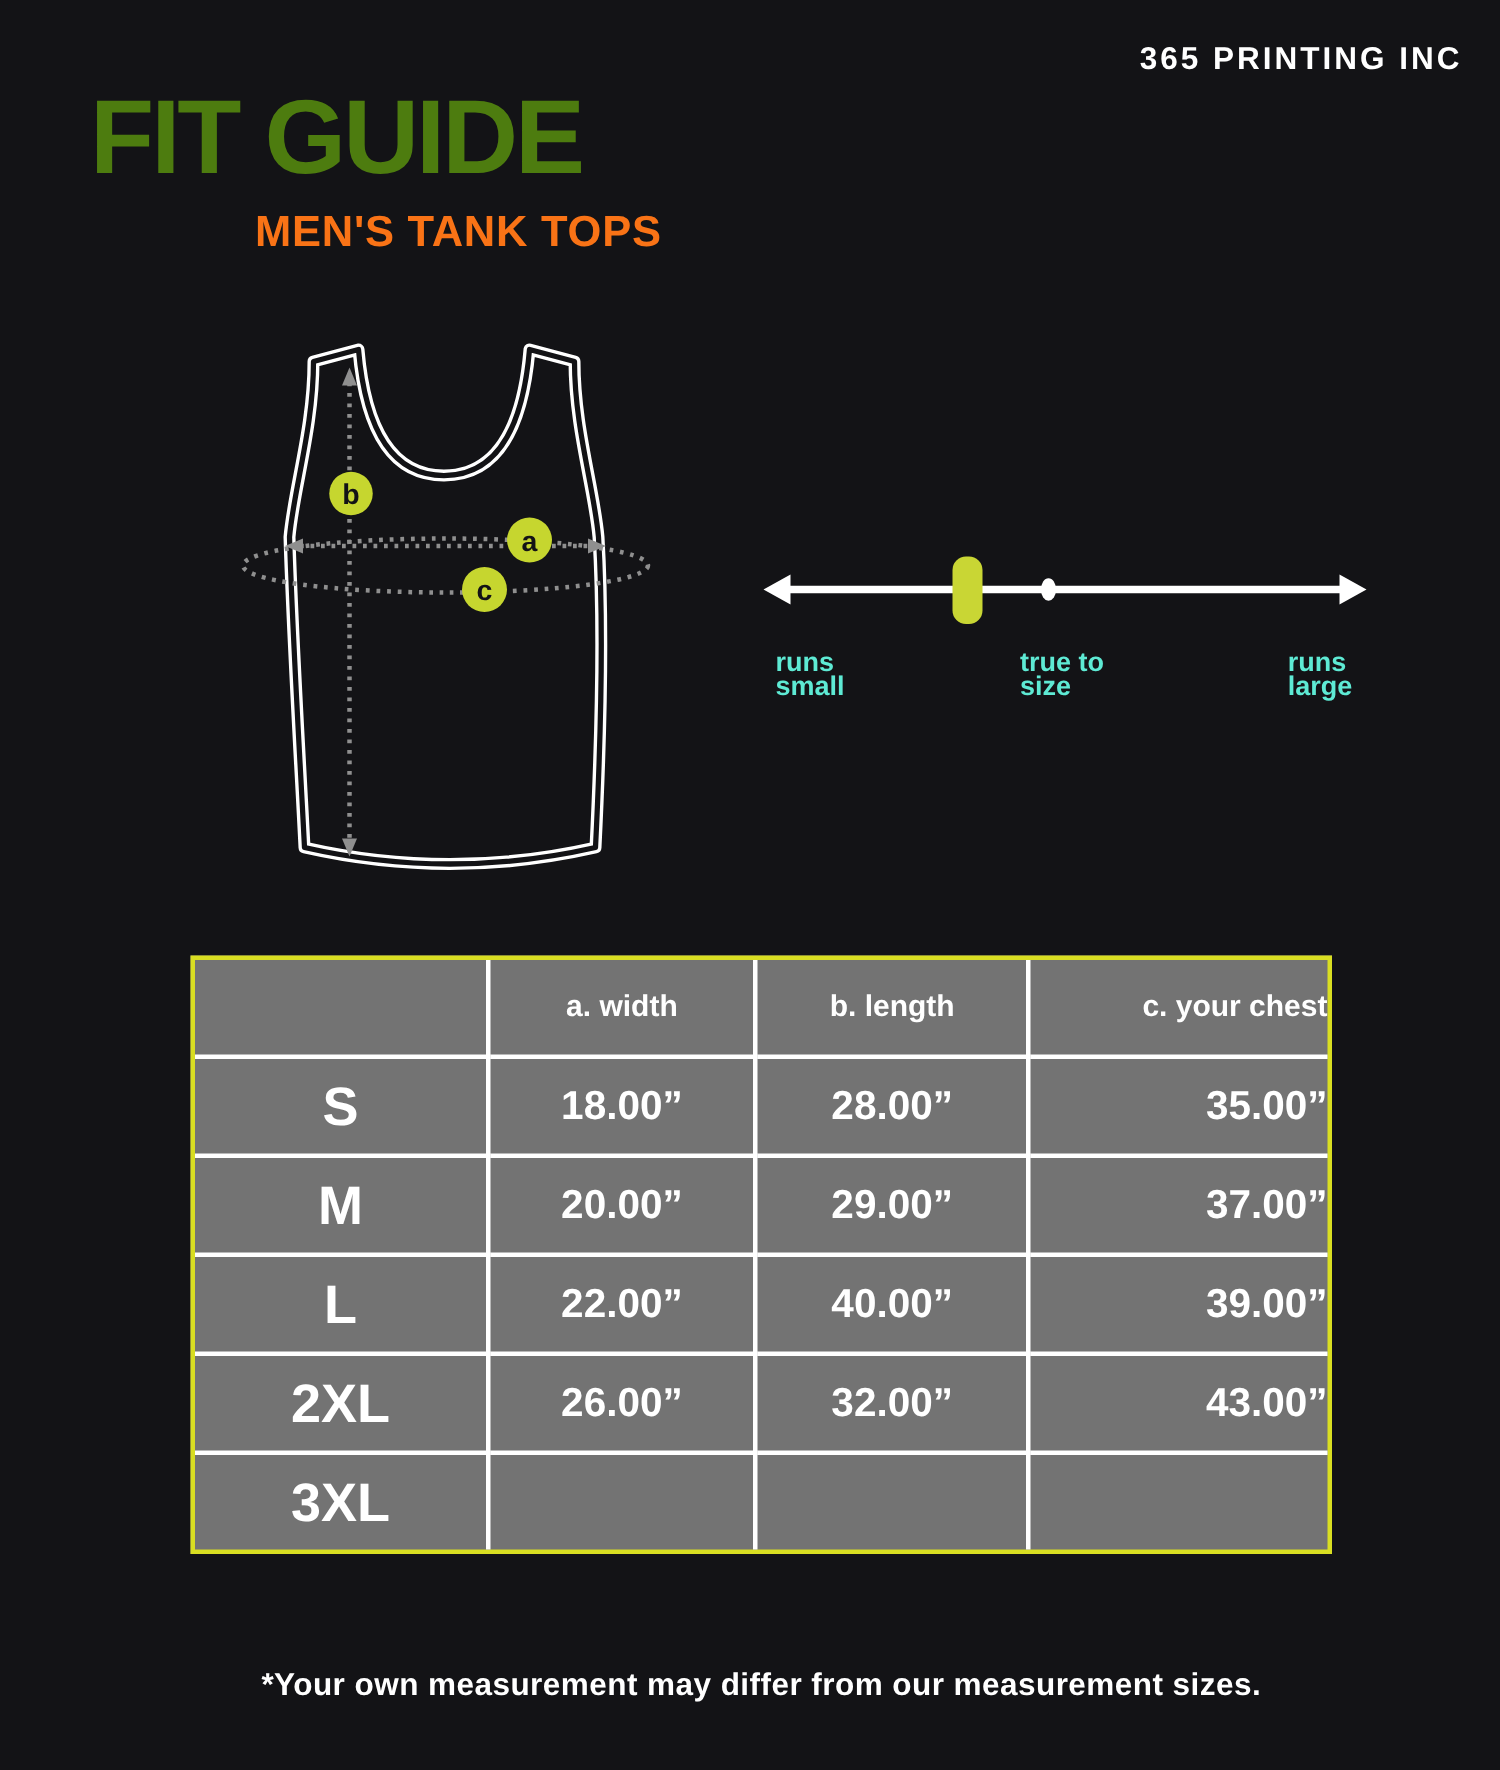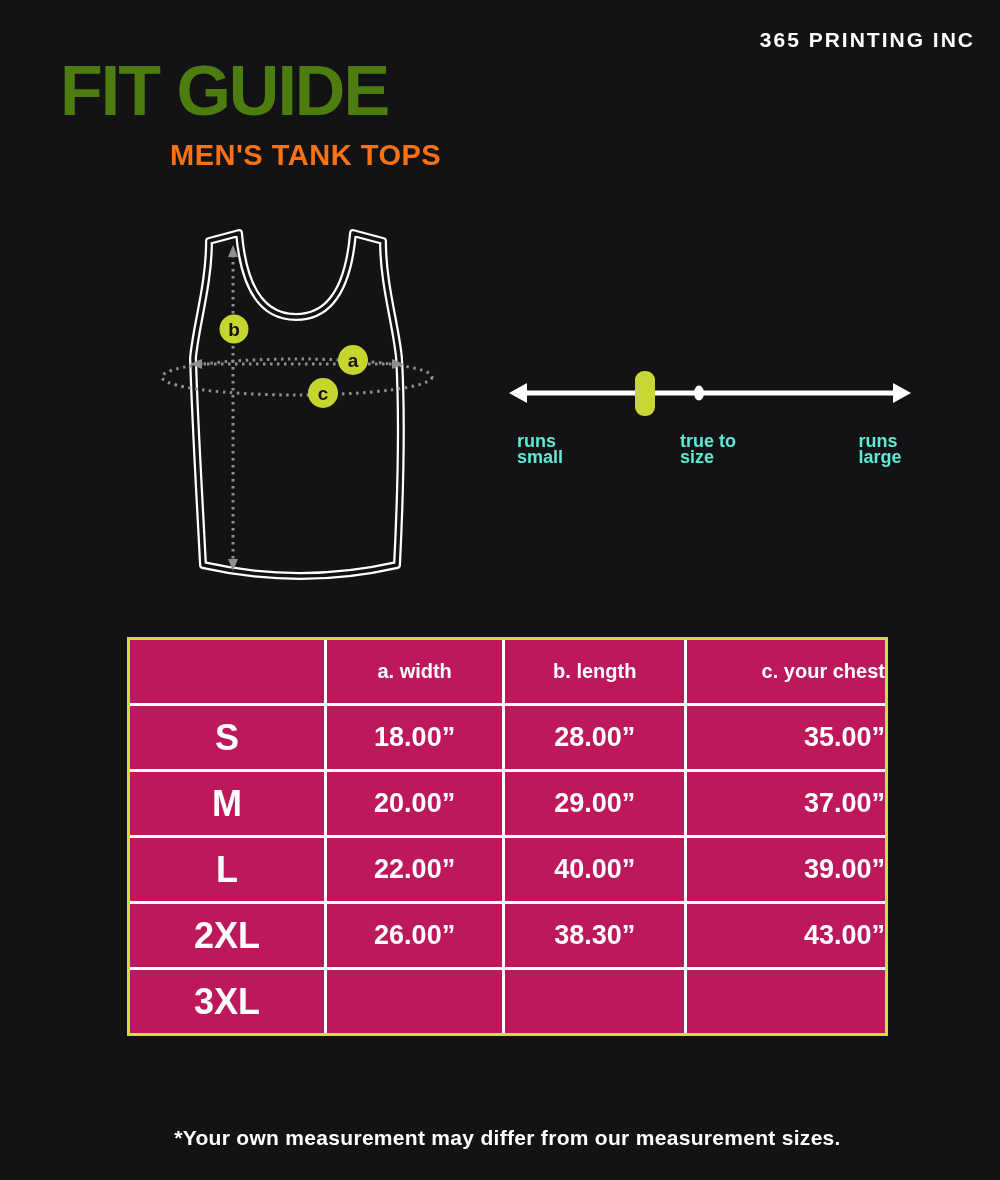--- a/index.html
+++ b/index.html
@@ -21,38 +21,38 @@
   }
   .tank-wrap{position:absolute;left:160px;top:225px;width:280px;height:370px;}
   .scale-wrap{position:absolute;left:505px;top:368px;width:410px;height:52px;}
   .scale-labels{position:absolute;left:505px;top:430px;width:410px;height:46px;}
   .scale-label{
     position:absolute;top:3px;transform:translateX(-50%);text-align:left;
     font-size:18px;line-height:16px;font-weight:800;color:#5eead4;white-space:nowrap;
   }
   .tbl-wrap{
     position:absolute;left:127px;top:637px;width:761px;box-sizing:border-box;
-    border:3px solid #d9de22;background:#be185d;
+    border:3px solid #d9de22;background:#737373;
   }
   table.size-table{width:100%;border-collapse:collapse;table-layout:fixed;}
   .size-table td{
     border:3px solid #fff;text-align:center;vertical-align:middle;
     color:#fff;height:63px;padding:0;
   }
   .size-table tr td:first-child{border-left:none;}
   .size-table tr td:last-child{border-right:none;text-align:right;}
   .size-table tr:first-child td{border-top:none;}
   .size-table tr:last-child td{border-bottom:none;}
   .size-table .th{font-size:20px;font-weight:800;}
   .size-table .size-cell{font-size:36px;font-weight:800;}
   .size-table .val-cell{font-size:27px;font-weight:800;}
   .col-0{width:26%;} .col-1{width:23.5%;} .col-2{width:24%;} .col-3{width:26.5%;}
   .footnote{
     position:absolute;left:127px;top:1112px;width:761px;text-align:center;
-    font-size:21px;font-weight:800;letter-spacing:.3px;color:#fff;white-space:nowrap;margin-top:14px;
+    font-size:21px;font-weight:800;letter-spacing:.3px;color:#fff;white-space:nowrap;
   }
 </style>
 </head>
 <body>
 
 <div class="canvas">
 
   <div class="brand">365 PRINTING INC</div>
 
   <div class="title">FIT GUIDE</div>
@@ -160,21 +160,21 @@
       </tr>
       <tr>
         <td class="size-cell">L</td>
         <td class="val-cell">22.00”</td>
         <td class="val-cell">40.00”</td>
         <td class="val-cell">39.00”</td>
       </tr>
       <tr>
         <td class="size-cell">2XL</td>
         <td class="val-cell">26.00”</td>
-        <td class="val-cell">38.30”</td>
+        <td class="val-cell">32.00”</td>
         <td class="val-cell">43.00”</td>
       </tr>
       <tr>
         <td class="size-cell">3XL</td>
         <td class="val-cell"></td>
         <td class="val-cell"></td>
         <td class="val-cell"></td>
       </tr>
     </tbody>
       </table>

